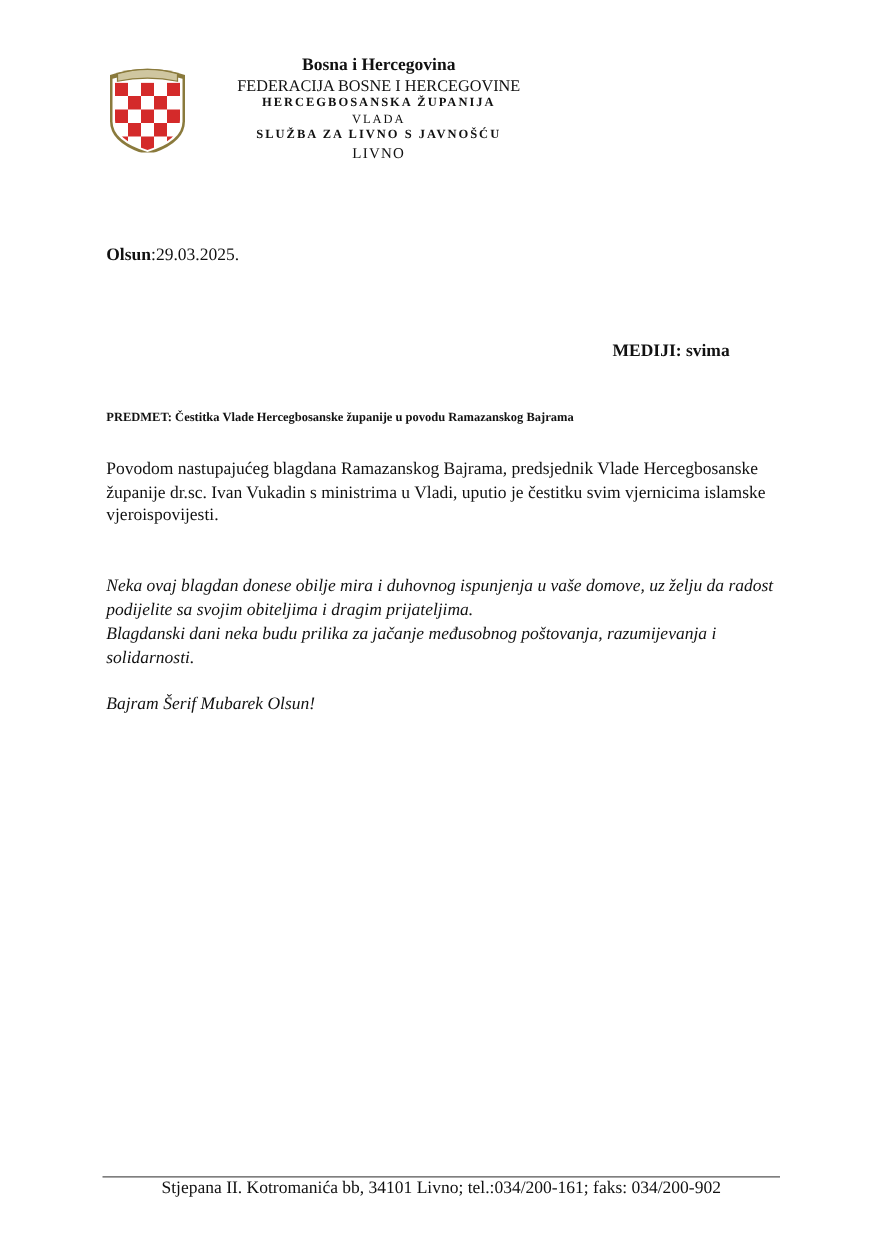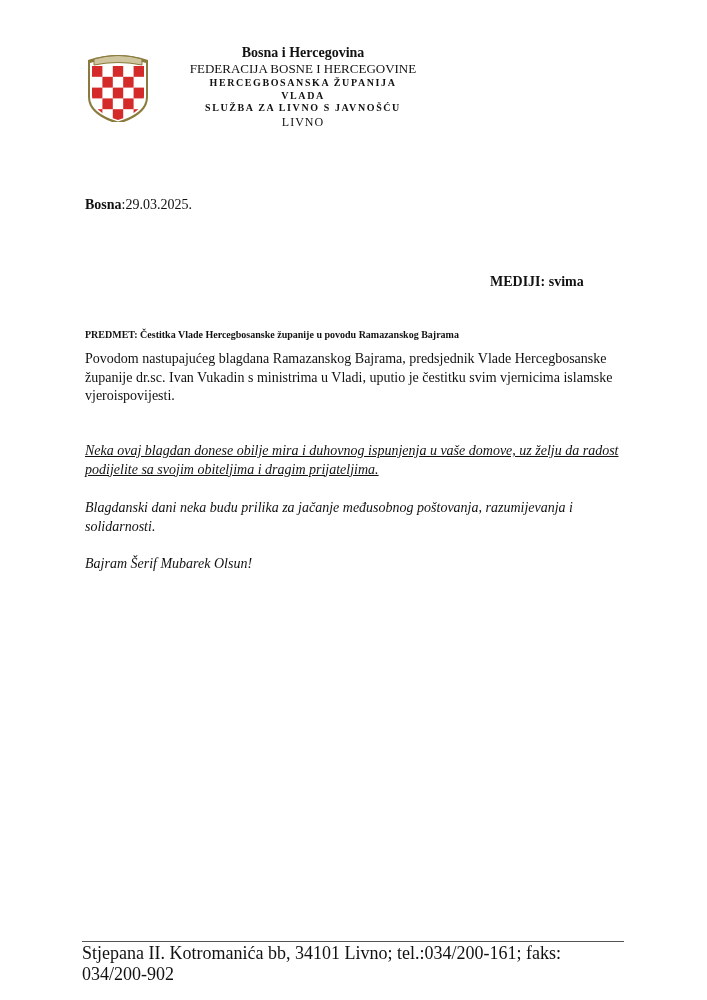--- a/index.html
+++ b/index.html
@@ -4,34 +4,34 @@
 <style>
   html, body { margin:0; padding:0; background:#ffffff; }
   body { width:707px; height:1000px; position:relative; overflow:hidden;
          font-family:"Liberation Serif", serif; color:#111; }
   .abs { position:absolute; }
   .crest { left:80px; top:52px; width:76px; height:70px; }
   .head { left:170px; width:266px; text-align:center; line-height:1; white-space:nowrap; }
   .h1 { top:46px; font-size:14px; font-weight:bold; }
   .h2 { top:62px; font-size:13px; }
   .h3 { top:78px; font-size:10px; font-weight:bold; letter-spacing:1.6px; }
-  .h4 { top:91px; font-size:10px; font-weight:bold; letter-spacing:1.6px; }
+  .h4 { top:91px; font-size:10px; font-weight:normal; letter-spacing:1.6px; }
   .h5 { top:103px; font-size:10px; font-weight:bold; letter-spacing:1.6px; }
   .h6 { top:116px; font-size:12px; letter-spacing:1px; }
   .date { left:85px; top:197px; font-size:14px; }
   .date b { font-weight:bold; }
   .recip { left:490px; top:274px; font-size:14px; font-weight:bold; }
   .subject { left:85px; top:329px; font-size:10px; font-weight:bold; white-space:nowrap;text-align:center; }
   .para { left:85px; width:540px; font-size:14px; line-height:18.5px; }
-  .p1 { top:350px; }
-  .p2 { top:442px; font-style:italic;text-decoration:underline; }
+  .p1 { top:367px; }
+  .p2 { top:461px; font-style:italic; }
   .p3 { top:499px; font-style:italic; }
   .p4 { top:555px; font-style:italic; }
   .rule { left:82px; top:941px; width:542px; height:0; border-top:1.3px solid #555; }
-  .footer { left:82px; top:943px; width:542px; font-size:18px; }
+  .footer { left:82px; top:943px; width:542px; text-align:center; font-size:14px; }
 </style>
 </head>
 <body>
 
 <div class="abs crest">
   <svg width="76" height="70" viewBox="0 0 76 70">
     <defs>
       <clipPath id="shieldclip">
         <path d="M12 14 L64 14 L64 44 Q64 60 38 68 Q12 60 12 44 Z"></path>
       </clipPath>
@@ -63,21 +63,21 @@
   </svg>
 </div>
 
 <div class="abs head h1">Bosna i Hercegovina</div>
 <div class="abs head h2">FEDERACIJA BOSNE I HERCEGOVINE</div>
 <div class="abs head h3">HERCEGBOSANSKA ŽUPANIJA</div>
 <div class="abs head h4">VLADA</div>
 <div class="abs head h5">SLUŽBA ZA LIVNO S JAVNOŠĆU</div>
 <div class="abs head h6">LIVNO</div>
 
-<div class="abs date"><b>Bosna</b><span>:29.03.2025.</span></div>
+<div class="abs date"><b>Olsun</b><span>:29.03.2025.</span></div>
 
 <div class="abs recip">MEDIJI: svima</div>
 
 <div class="abs subject">PREDMET: Čestitka Vlade Hercegbosanske županije u povodu Ramazanskog Bajrama</div>
 
 <div class="abs para p1">Povodom nastupajućeg blagdana Ramazanskog Bajrama, predsjednik Vlade Hercegbosanske županije dr.sc. Ivan Vukadin s ministrima u Vladi, uputio je čestitku svim vjernicima islamske vjeroispovijesti.</div>
 <div class="abs para p2">Neka ovaj blagdan donese obilje mira i duhovnog ispunjenja u vaše domove, uz želju da radost podijelite sa svojim obiteljima i dragim prijateljima.</div>
 <div class="abs para p3">Blagdanski dani neka budu prilika za jačanje međusobnog poštovanja, razumijevanja i solidarnosti.</div>
 <div class="abs para p4">Bajram Šerif Mubarek Olsun!</div>
 

